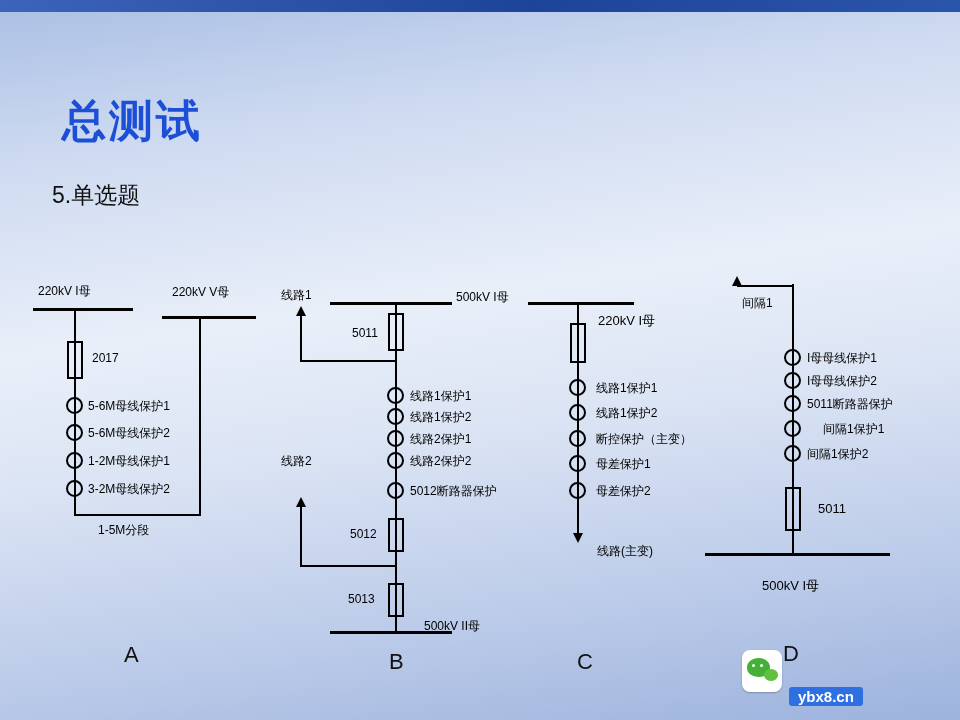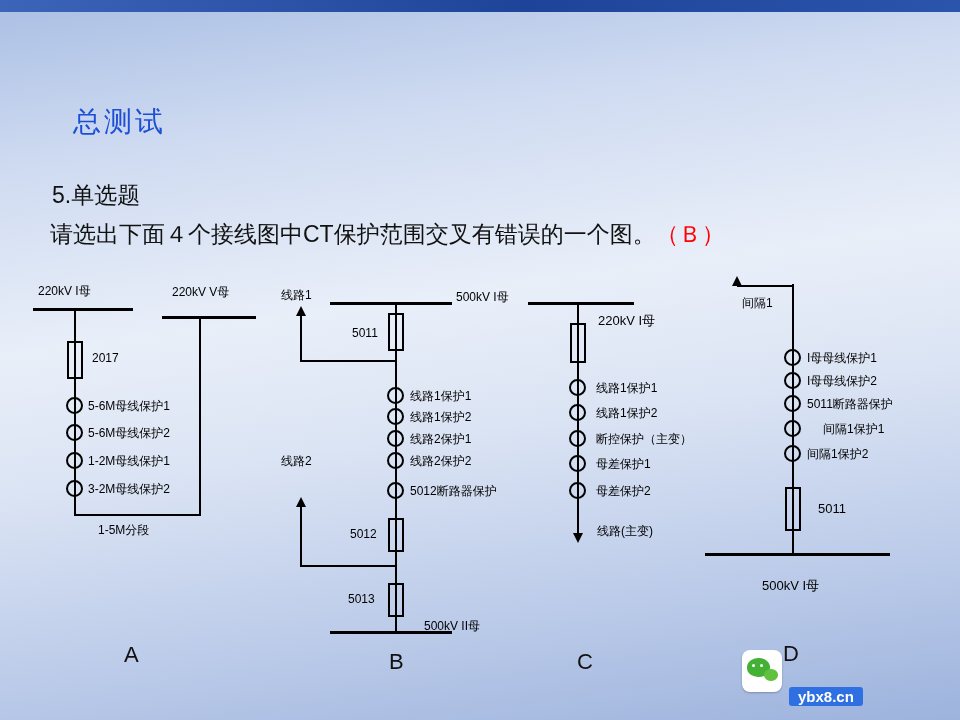--- a/index.html
+++ b/index.html
@@ -1,21 +1,21 @@
 <!DOCTYPE html>
 <html><head>
 <meta charset="utf-8">
 <style>
   html,body{margin:0;padding:0;background:#444;}
   body{font-family:"Liberation Sans","DejaVu Sans",sans-serif;}
   .slide{position:relative;width:960px;height:720px;overflow:hidden;
     background:linear-gradient(172deg,#aabfe4 0%,#cfdbf1 20%,#e9eff9 42%,#dbe4f4 58%,#b9c9e8 82%,#9db3dd 100%);}
   .topbar{position:absolute;top:0;left:0;width:960px;height:12px;
     background:linear-gradient(90deg,#3c64b8,#1e4499 55%,#2a55ab);}
-  .title{position:absolute;left:62px;top:92px;margin:11px;font-size:28px;font-weight:normal;color:#1c4fd6;letter-spacing:3px;}
+  .title{position:absolute;left:62px;top:92px;margin:0;font-size:44px;font-weight:bold;color:#1c4fd6;letter-spacing:3px;}
   .qno{position:absolute;left:52px;top:180px;font-size:23px;color:#111;}
   .qline{position:absolute;left:50px;top:219px;font-size:23px;color:#111;white-space:nowrap;}
   .answer{color:#ff0000;}
   .lbl{position:absolute;font-size:12px;color:#000;white-space:nowrap;line-height:14px;}
   .lbl13{position:absolute;font-size:13px;color:#000;white-space:nowrap;}
   .letter{position:absolute;font-size:22px;color:#111;}
   .busline{position:absolute;height:3px;background:#000;}
   .vline{position:absolute;width:2px;background:#000;}
   .hline{position:absolute;height:2px;background:#000;}
   .ct{position:absolute;width:13px;height:13px;border:2px solid #000;border-radius:50%;background:transparent;}
@@ -31,21 +31,20 @@
   .wm-site{position:absolute;left:789px;top:687px;background:#2e6fe2;color:#fff;font-size:15px;font-weight:bold;padding:1px 9px;border-radius:3px;}
 </style>
 </head>
 <body>
 
 <div class="slide">
   <div class="topbar"></div>
 
   <h1 class="title">总测试</h1>
   <div class="qno">5.单选题</div>
-  <div class="qline"><span>请选出下面４个接线图中CT保护范围交叉有错误的一个图。</span><span class="answer">（Ｂ）</span></div>
 
   <div class="lbl" style="left:38px;top:284px">220kV I母</div>
   <div class="busline" style="left:33px;top:308px;width:100px"></div>
   <div class="lbl" style="left:172px;top:285px">220kV V母</div>
   <div class="busline" style="left:162px;top:316px;width:94px"></div>
   <div class="vline" style="left:74px;top:311px;height:204px"></div>
   <div class="brk" style="left:67px;top:341px;height:34px"></div>
   <div class="lbl" style="left:92px;top:351px">2017</div>
   <div class="ct" style="left:66px;top:397px"></div>
   <div class="ct" style="left:66px;top:424px"></div>
@@ -99,21 +98,21 @@
   <div class="ct" style="left:569px;top:404px"></div>
   <div class="ct" style="left:569px;top:430px"></div>
   <div class="ct" style="left:569px;top:455px"></div>
   <div class="ct" style="left:569px;top:482px"></div>
   <div class="lbl" style="left:596px;top:381px">线路1保护1</div>
   <div class="lbl" style="left:596px;top:406px">线路1保护2</div>
   <div class="lbl" style="left:596px;top:432px">断控保护（主变）</div>
   <div class="lbl" style="left:596px;top:457px">母差保护1</div>
   <div class="lbl" style="left:596px;top:484px">母差保护2</div>
   <div class="tri-down" style="left:573px;top:533px"></div>
-  <div class="lbl" style="left:597px;top:524px">线路(主变)</div>
+  <div class="lbl" style="left:597px;top:544px">线路(主变)</div>
   <div class="letter" style="left:577px;top:649px">C</div>
 
   <div class="tri-up" style="left:732px;top:276px"></div>
   <div class="hline" style="left:737px;top:285px;width:57px"></div>
   <div class="lbl" style="left:742px;top:296px">间隔1</div>
   <div class="vline" style="left:792px;top:284px;height:271px"></div>
   <div class="ct" style="left:784px;top:349px"></div>
   <div class="ct" style="left:784px;top:372px"></div>
   <div class="ct" style="left:784px;top:395px"></div>
   <div class="ct" style="left:784px;top:420px"></div>

